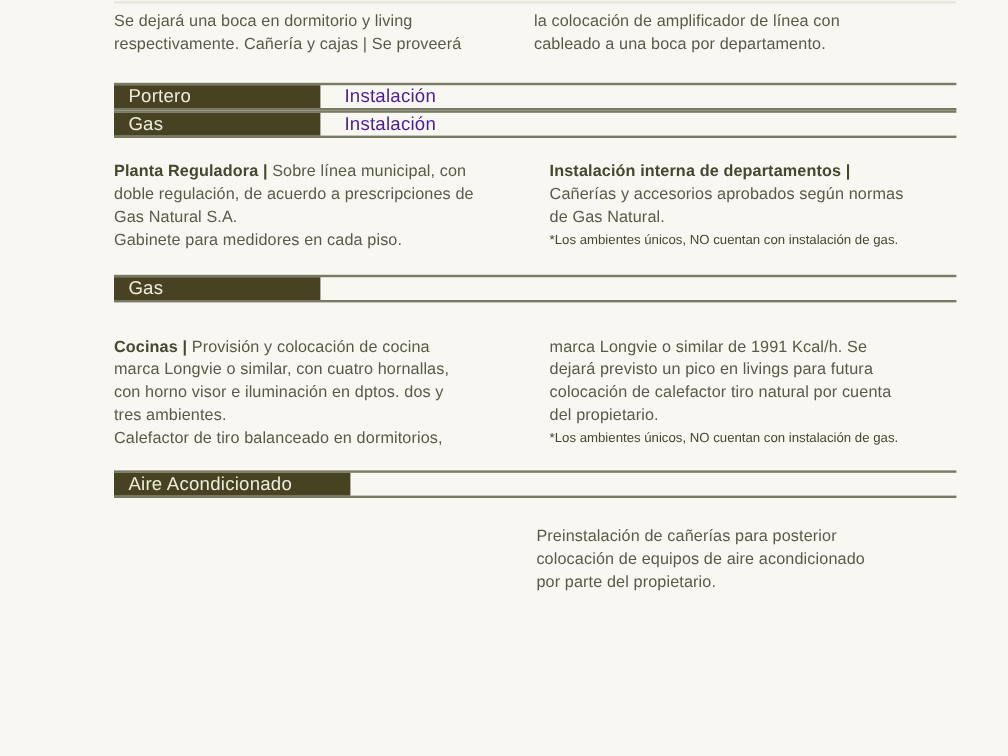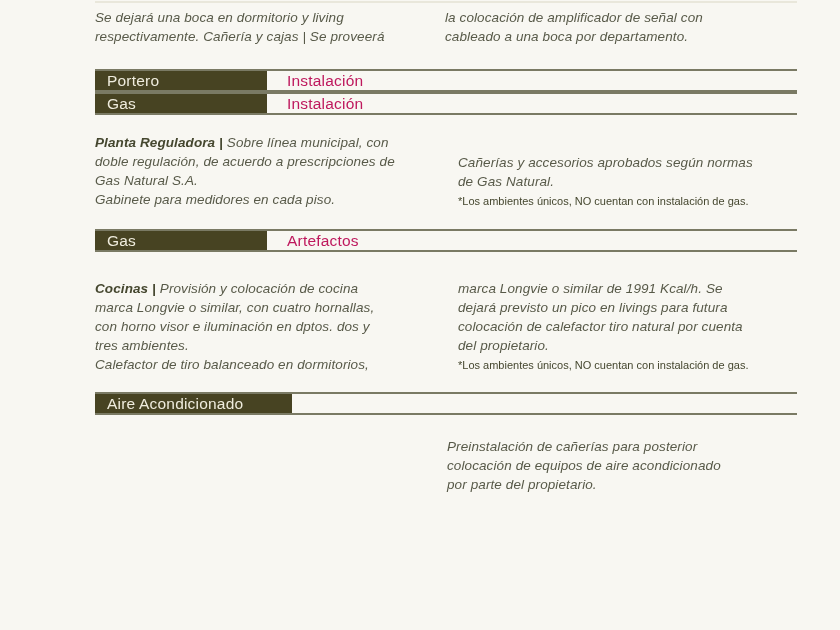--- a/index.html
+++ b/index.html
@@ -8,58 +8,58 @@
     background:#f8f7f2;box-sizing:border-box;
     padding:8px 43px 0 95px;
     font-family:"Liberation Sans",sans-serif;
   }
   .top-remnant{position:absolute;top:1px;left:95px;width:702px;height:2px;background:#e9e7db;}
   .cols{display:flex;}
   .col-left{width:350px;margin-right:13px;flex:none;}
   .col-right{width:339px;flex:none;}
   .body-text{
     margin:0;font-size:13.5px;line-height:19px;color:#585a49;
-    white-space:pre-line;letter-spacing:0.1px;font-style:italic;
+    white-space:pre-line;letter-spacing:0.1px;
   }
   .lead{color:#45472f;font-weight:bold;}
   .footnote{
     margin:3px 0 0;font-size:11px;line-height:14px;font-weight:normal;
     color:#45472f;white-space:nowrap;letter-spacing:0;
   }
   .continuation{margin-bottom:23px;}
   .sec-header{
     display:flex;align-items:stretch;height:23px;box-sizing:border-box;
     border-top:2px solid #7a7a64;border-bottom:2px solid #7a7a64;
   }
   .sec-tag{
     width:172px;flex:none;background:#474322;color:#efecdd;
     font-size:15.5px;letter-spacing:0.2px;
     display:flex;align-items:center;padding-left:12px;box-sizing:border-box;
   }
   .sec-tag.wide{width:197px;text-align:right;}
   .sec-sub{
     display:flex;align-items:center;margin-left:20px;
-    color:#be185d;font-size:15.5px;letter-spacing:0.2px;
+    color:#4c1d95;font-size:15.5px;letter-spacing:0.2px;
   }
   .sec-portero .sec-body{margin:16px 0 16px;}
-  .sec-gasinst .sec-body{margin:18px 0 20px;align-items:center;}
+  .sec-gasinst .sec-body{margin:18px 0 20px;}
   .sec-gasart  .sec-body{margin:27px 0 18px;}
   .sec-aire    .sec-body{margin:22px 0 0;justify-content:flex-end;}
 </style>
 </head>
 <body>
 
 <div class="page">
 
   <div class="top-remnant"></div>
 
   <div class="cols continuation">
     <p class="col-left body-text">Se dejará una boca en dormitorio y living
 respectivamente. Cañería y cajas | Se proveerá</p>
-    <p class="col-right body-text">la colocación de amplificador de señal con
+    <p class="col-right body-text">la colocación de amplificador de línea con
 cableado a una boca por departamento.</p>
   </div>
 
   <section class="sec-portero">
     <header class="sec-header">
       <div class="sec-tag">Portero</div>
       <div class="sec-sub">Instalación</div>
     </header>
   </section>
 
@@ -69,32 +69,31 @@
       <div class="sec-sub">Instalación</div>
     </header>
     <div class="sec-body cols">
       <div class="col-left">
         <p class="body-text"><b class="lead">Planta Reguladora | </b><span>Sobre línea municipal, con
 doble regulación, de acuerdo a prescripciones de
 Gas Natural S.A.
 Gabinete para medidores en cada piso.</span></p>
       </div>
       <div class="col-right">
-        <p class="body-text"><span>
+        <p class="body-text"><b class="lead">Instalación interna de departamentos |</b><span>
 Cañerías y accesorios aprobados según normas
 de Gas Natural.</span></p>
         <p class="footnote">*Los ambientes únicos, NO cuentan con instalación de gas.</p>
       </div>
     </div>
   </section>
 
   <section class="sec-gasart">
     <header class="sec-header">
       <div class="sec-tag">Gas</div>
-      <div class="sec-sub">Artefactos</div>
     </header>
     <div class="sec-body cols">
       <div class="col-left">
         <p class="body-text"><b class="lead">Cocinas | </b><span>Provisión y colocación de cocina
 marca Longvie o similar, con cuatro hornallas,
 con horno visor e iluminación en dptos. dos y
 tres ambientes.
 Calefactor de tiro balanceado en dormitorios,</span></p>
       </div>
       <div class="col-right">

